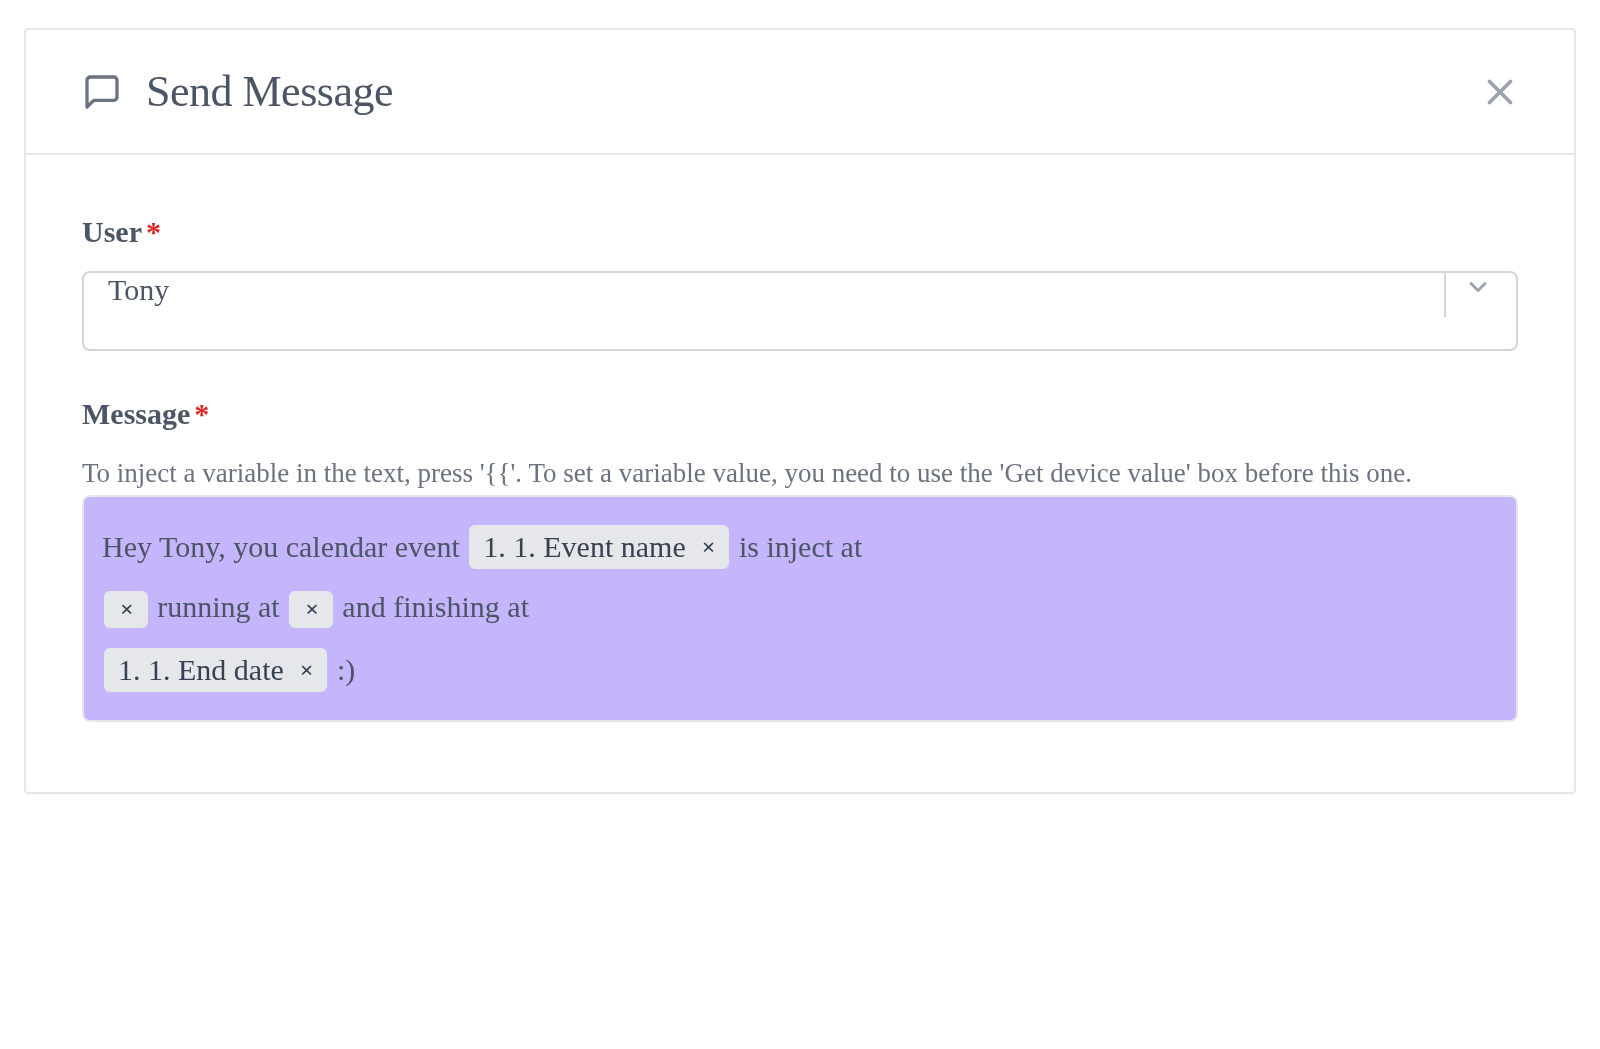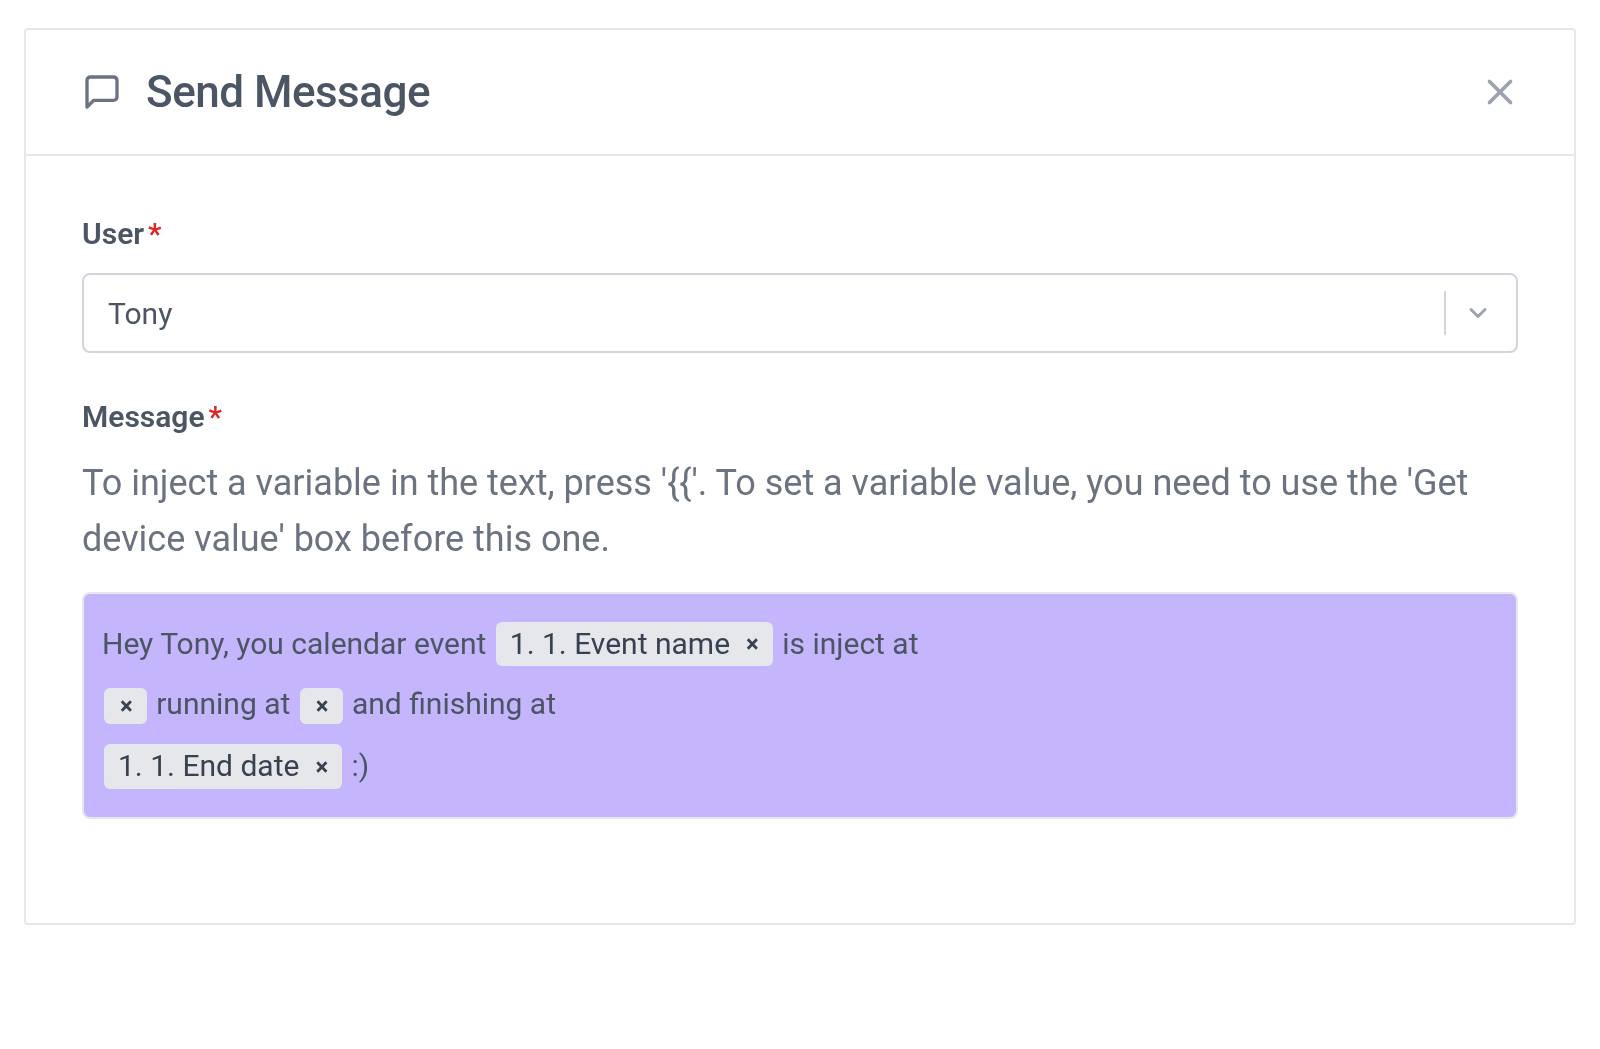--- a/index.html
+++ b/index.html
@@ -12,20 +12,21 @@
     font-family: -apple-system, BlinkMacSystemFont, "Segoe UI", Roboto, "Helvetica Neue", Arial, sans-serif;
     color: #4b5563;
   }
   .page-wrap {
     padding: 28px 24px;
   }
   .card {
     border: 2px solid #e5e7eb;
     border-radius: 4px;
     background: #ffffff;
+    font-family: Liberation Serif, serif;
   }
   .card-header {
     display: flex;
     align-items: center;
     justify-content: space-between;
     padding: 36px 56px 36px 56px;
     border-bottom: 2px solid #e5e7eb;
   }
   .title-group {
     display: flex;
@@ -47,21 +48,21 @@
   .close-btn {
     width: 36px;
     height: 36px;
     color: #9ca3af;
     cursor: pointer;
     display: flex;
     align-items: center;
     justify-content: center;
   }
   .card-body {
-    padding: 60px 56px 104px 56px;
+    padding: 60px 56px 70px 56px;
   }
   .field {
     margin-bottom: 46px;
   }
   .field:last-child { margin-bottom: 0; }
   .field-label {
     font-size: 30px;
     font-weight: 600;
     color: #4b5563;
     margin-bottom: 22px;
@@ -70,21 +71,21 @@
   .req {
     color: #dc2626;
     margin-left: 4px;
   }
   .select-box {
     position: relative;
     border: 2px solid #d1d5db;
     border-radius: 8px;
     height: 80px;
     display: flex;
-    align-items: center;
+    align-items: flex-start;
     padding: 0 24px;
     background: #ffffff;
     cursor: pointer;
   }
   .select-value {
     font-size: 30px;
     color: #4b5563;
     flex: 1;
   }
   .select-divider {
@@ -92,24 +93,23 @@
     height: 44px;
     background: #d1d5db;
     margin-right: 18px;
   }
   .chevron {
     width: 28px;
     height: 28px;
     color: #9ca3af;
   }
   .field-help {
-    font-size: 36px;
+    font-size: 27px;
     color: #6b7280;
     line-height: 1.55;
-    margin-bottom: 24px;
   }
   .editor {
     border: 2px solid #e5e7eb;
     border-radius: 8px;
     padding: 18px 18px;
     font-size: 30px;
     color: #4b5563;
     line-height: 1.85;
     background: #c4b5fd;
     cursor: text;

